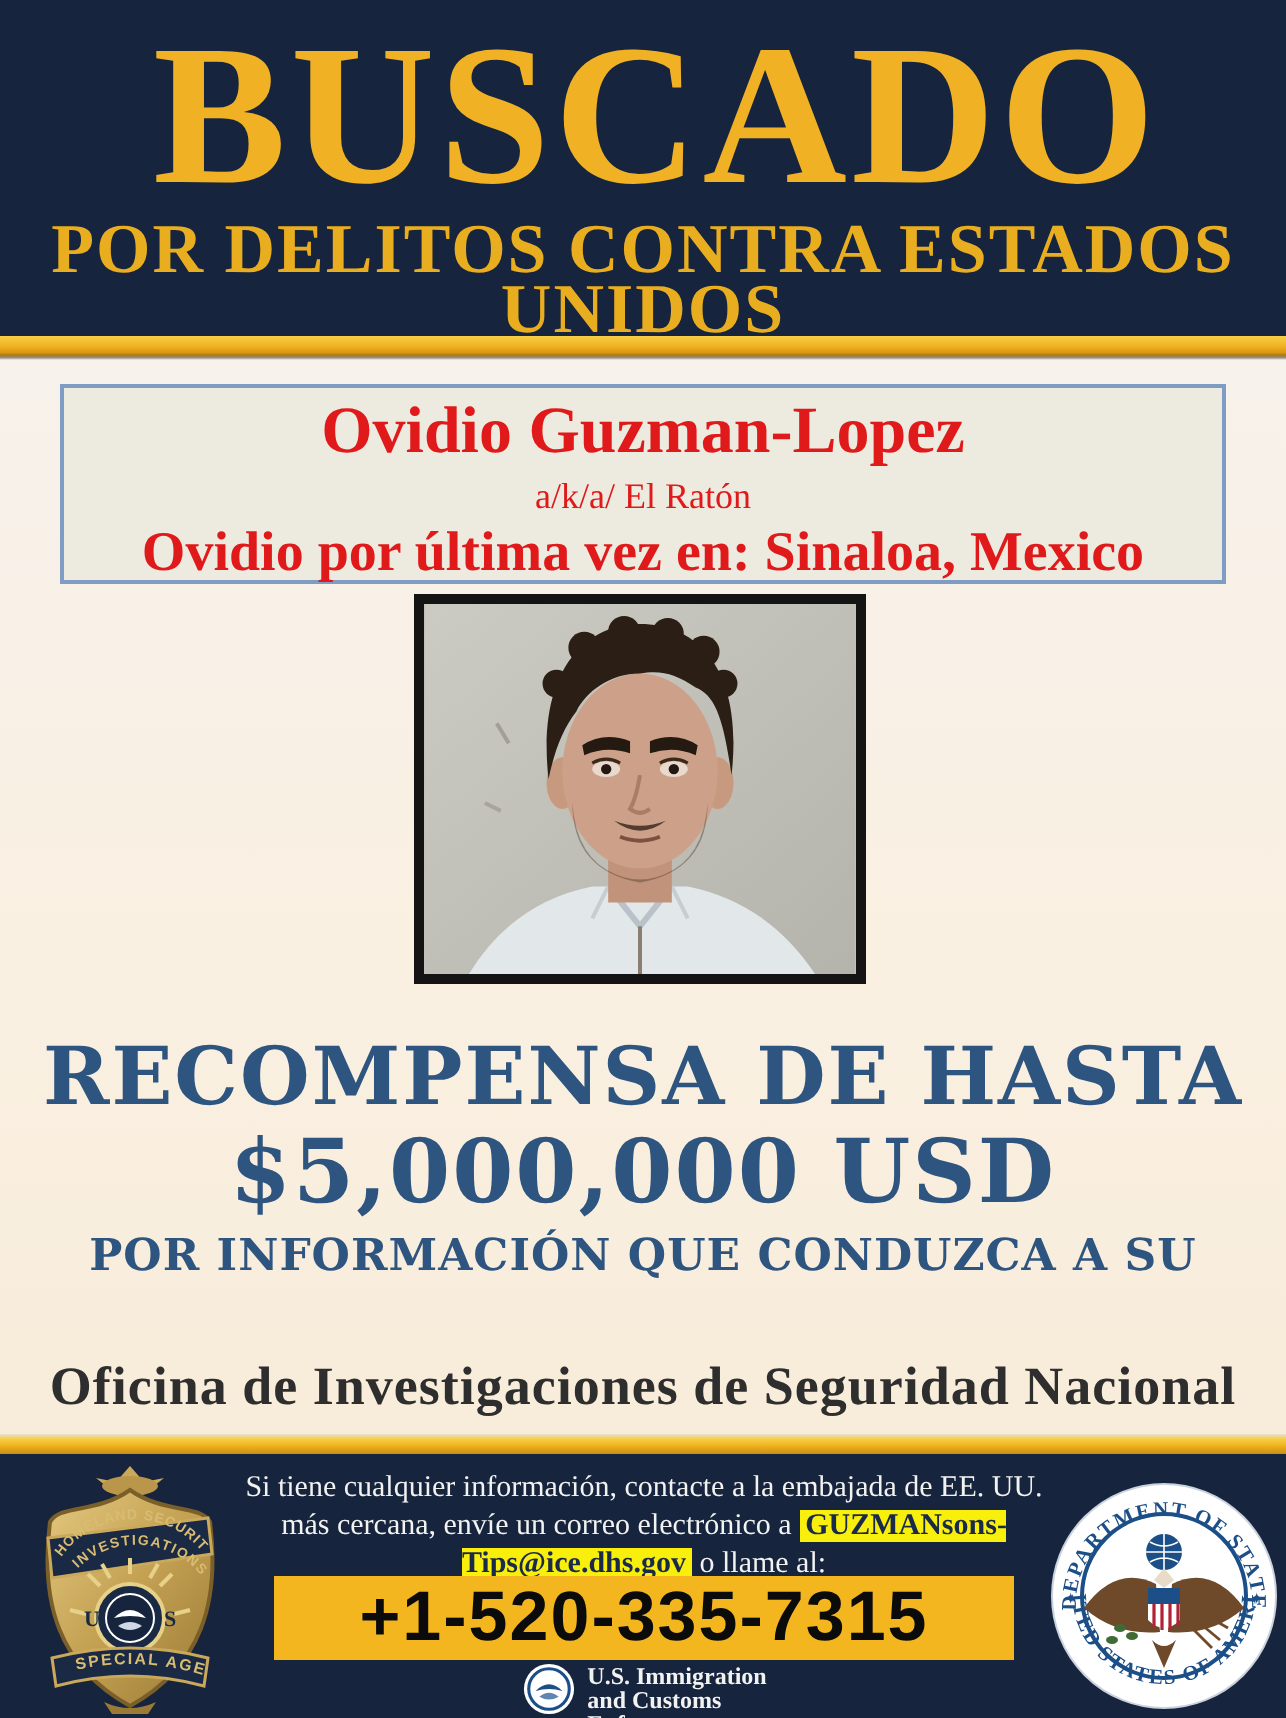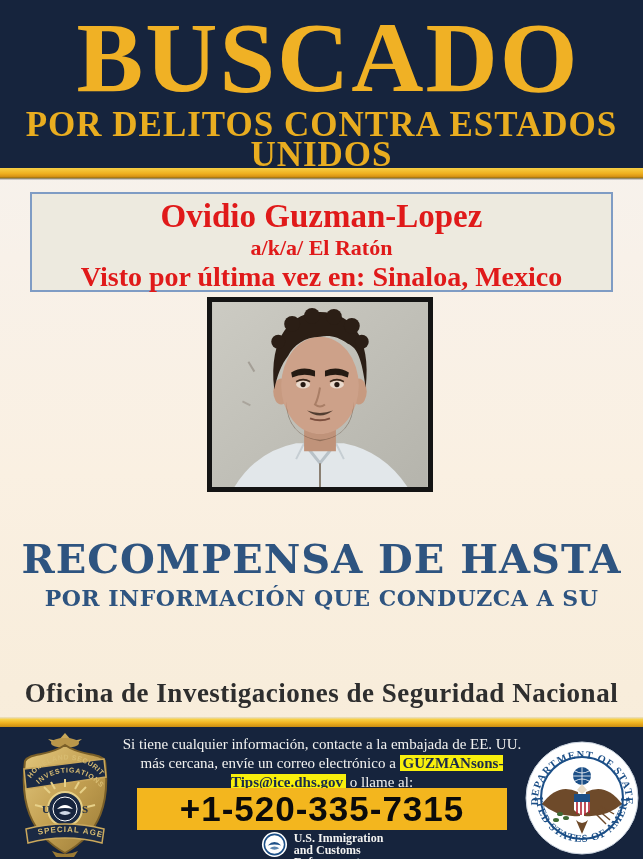--- a/index.html
+++ b/index.html
@@ -20,31 +20,31 @@
   .stripe-top{
     position:absolute;top:168px;left:0;width:100%;height:12px;
     background:linear-gradient(180deg,#f7cf45 0%,#efb11f 45%,#d99414 70%,#a87a10 80%,#908d85 90%,#f4f2ee 100%);
   }
   
   .name-box{
     position:absolute;left:30px;top:192px;width:579px;height:96px;
     background:#edeadf;border:2px solid #7f9cc4;text-align:center;color:#e01a1a;
   }
   .name-box .name{font-size:33px;line-height:38px;font-weight:bold;margin-top:3px;}
-  .name-box .alias{font-size:22px;line-height:26px;font-weight:bold;}
+  .name-box .alias{font-size:18px;line-height:26px;font-weight:normal;}
   .name-box .lastseen{font-size:28px;line-height:32px;font-weight:bold;}
   
   .photo{
     position:absolute;left:207px;top:297px;width:216px;height:185px;
     border:5px solid #141414;background:#c2c1b9;
   }
   .photo svg{display:block;width:100%;height:100%;}
   
   .reward{position:absolute;left:0;top:516px;width:100%;text-align:center;color:#2e5480;
-    font-family:"DejaVu Serif",serif;font-weight:bold;margin-top:20px;}
+    font-family:"DejaVu Serif",serif;font-weight:bold;}
   .reward .r1{font-size:40px;line-height:46px;letter-spacing:1px;}
   .reward .r2{font-size:44px;line-height:50px;letter-spacing:1px;}
   .reward .r3{font-size:22px;line-height:26px;letter-spacing:.5px;margin-top:3px;}
   .reward .r4{font-size:22px;line-height:26px;letter-spacing:.5px;}
   .office{
     position:absolute;left:0;top:678px;width:100%;text-align:center;
     font-size:27px;font-weight:bold;color:#2e2e2e;letter-spacing:.5px;
   }
   .stripe-bottom{
     position:absolute;top:717px;left:0;width:100%;height:10px;
@@ -81,21 +81,21 @@
 
   <div class="header">
     <div class="title">BUSCADO</div>
     <div class="subtitle">POR DELITOS CONTRA ESTADOS UNIDOS</div>
   </div>
   <div class="stripe-top"></div>
 
   <div class="name-box">
     <div class="name">Ovidio Guzman-Lopez</div>
     <div class="alias">a/k/a/ El Ratón</div>
-    <div class="lastseen">Visto por última vez en: Sinaloa, Mexico</div>
+    <div class="lastseen">Ovidio por última vez en: Sinaloa, Mexico</div>
   </div>
 
   <div class="photo">
     <svg viewBox="0 0 216 186">
       <defs>
         <linearGradient id="pbg" x1="0" y1="0" x2="1" y2="1">
           <stop offset="0" stop-color="#cccbc3"></stop>
           <stop offset="1" stop-color="#b5b4ac"></stop>
         </linearGradient>
       </defs>
@@ -139,20 +139,21 @@
       <path d="M108,86 Q106,98 103,103 Q108,107 113,103" fill="none" stroke="#a97e66" stroke-width="2"></path>
 
       <path d="M95,109 Q108,114 121,109 Q108,119 95,109 Z" fill="#33241a" opacity="0.8"></path>
 
       <path d="M98,117 Q108,121 118,117" fill="none" stroke="#7c4f3e" stroke-width="2"></path>
     </svg>
   </div>
 
   <div class="reward">
     <div class="r1">RECOMPENSA DE HASTA</div>
+    <div class="r2">$5,000,000 USD</div>
     <div class="r3">POR INFORMACIÓN QUE CONDUZCA A SU</div>
   </div>
 
   <div class="office">Oficina de Investigaciones de Seguridad Nacional</div>
 
   <div class="stripe-bottom"></div>
 
   <div class="footer">
 
     <svg class="hsi-badge" viewBox="0 0 106 126">

